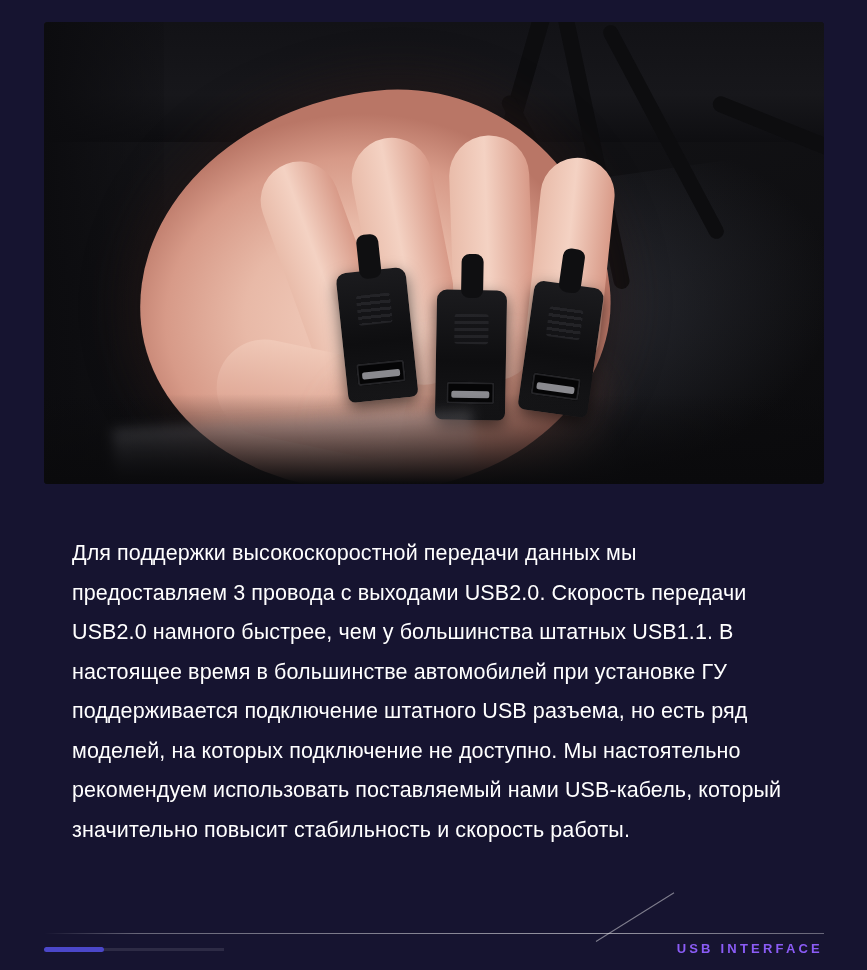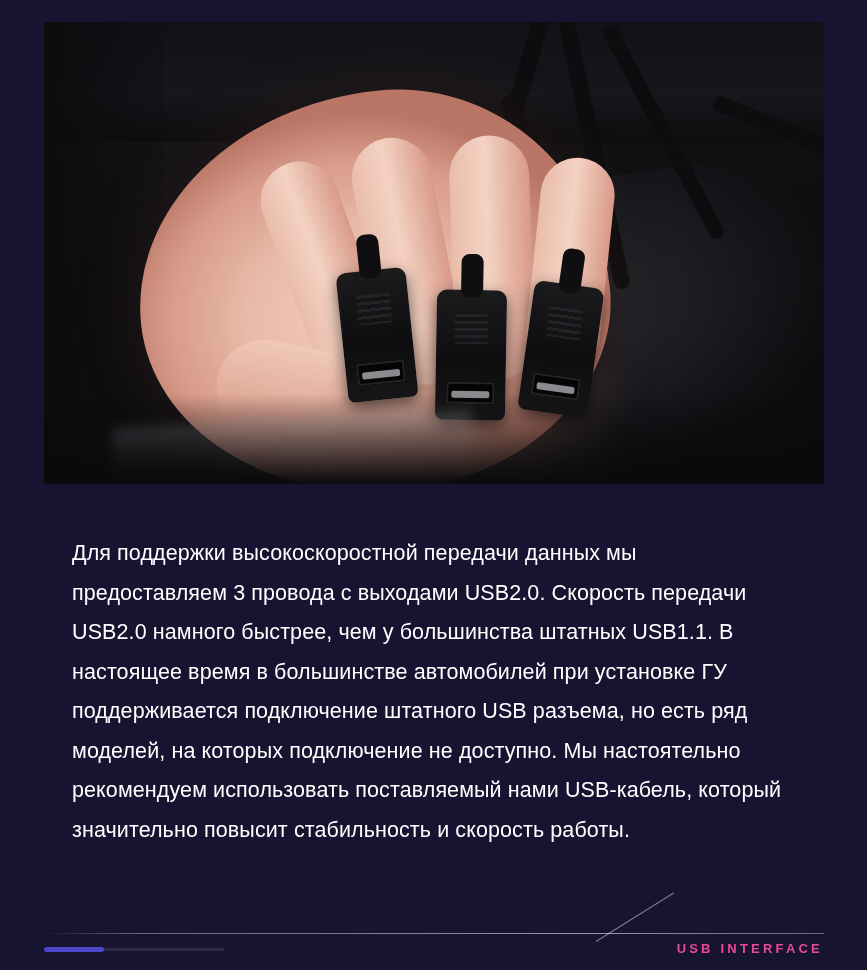--- a/index.html
+++ b/index.html
@@ -169,21 +169,21 @@
     border-radius: 3px;
   }
   .footer-bar-dim {
     position: absolute;
     left: 104px; bottom: 19px; width: 120px; height: 3px;
     background: rgba(255,255,255,0.10);
   }
   .footer-label {
     position: absolute;
     right: 44px; bottom: 14px;
-    color: #ec4899;
+    color: #8b5cf6;
     font-size: 13px;
     letter-spacing: 3.2px;
     font-weight: bold;
   }
 </style>
 </head>
 <body>
 
 <div class="page" style="background: rgb(22, 20, 48);">
 

